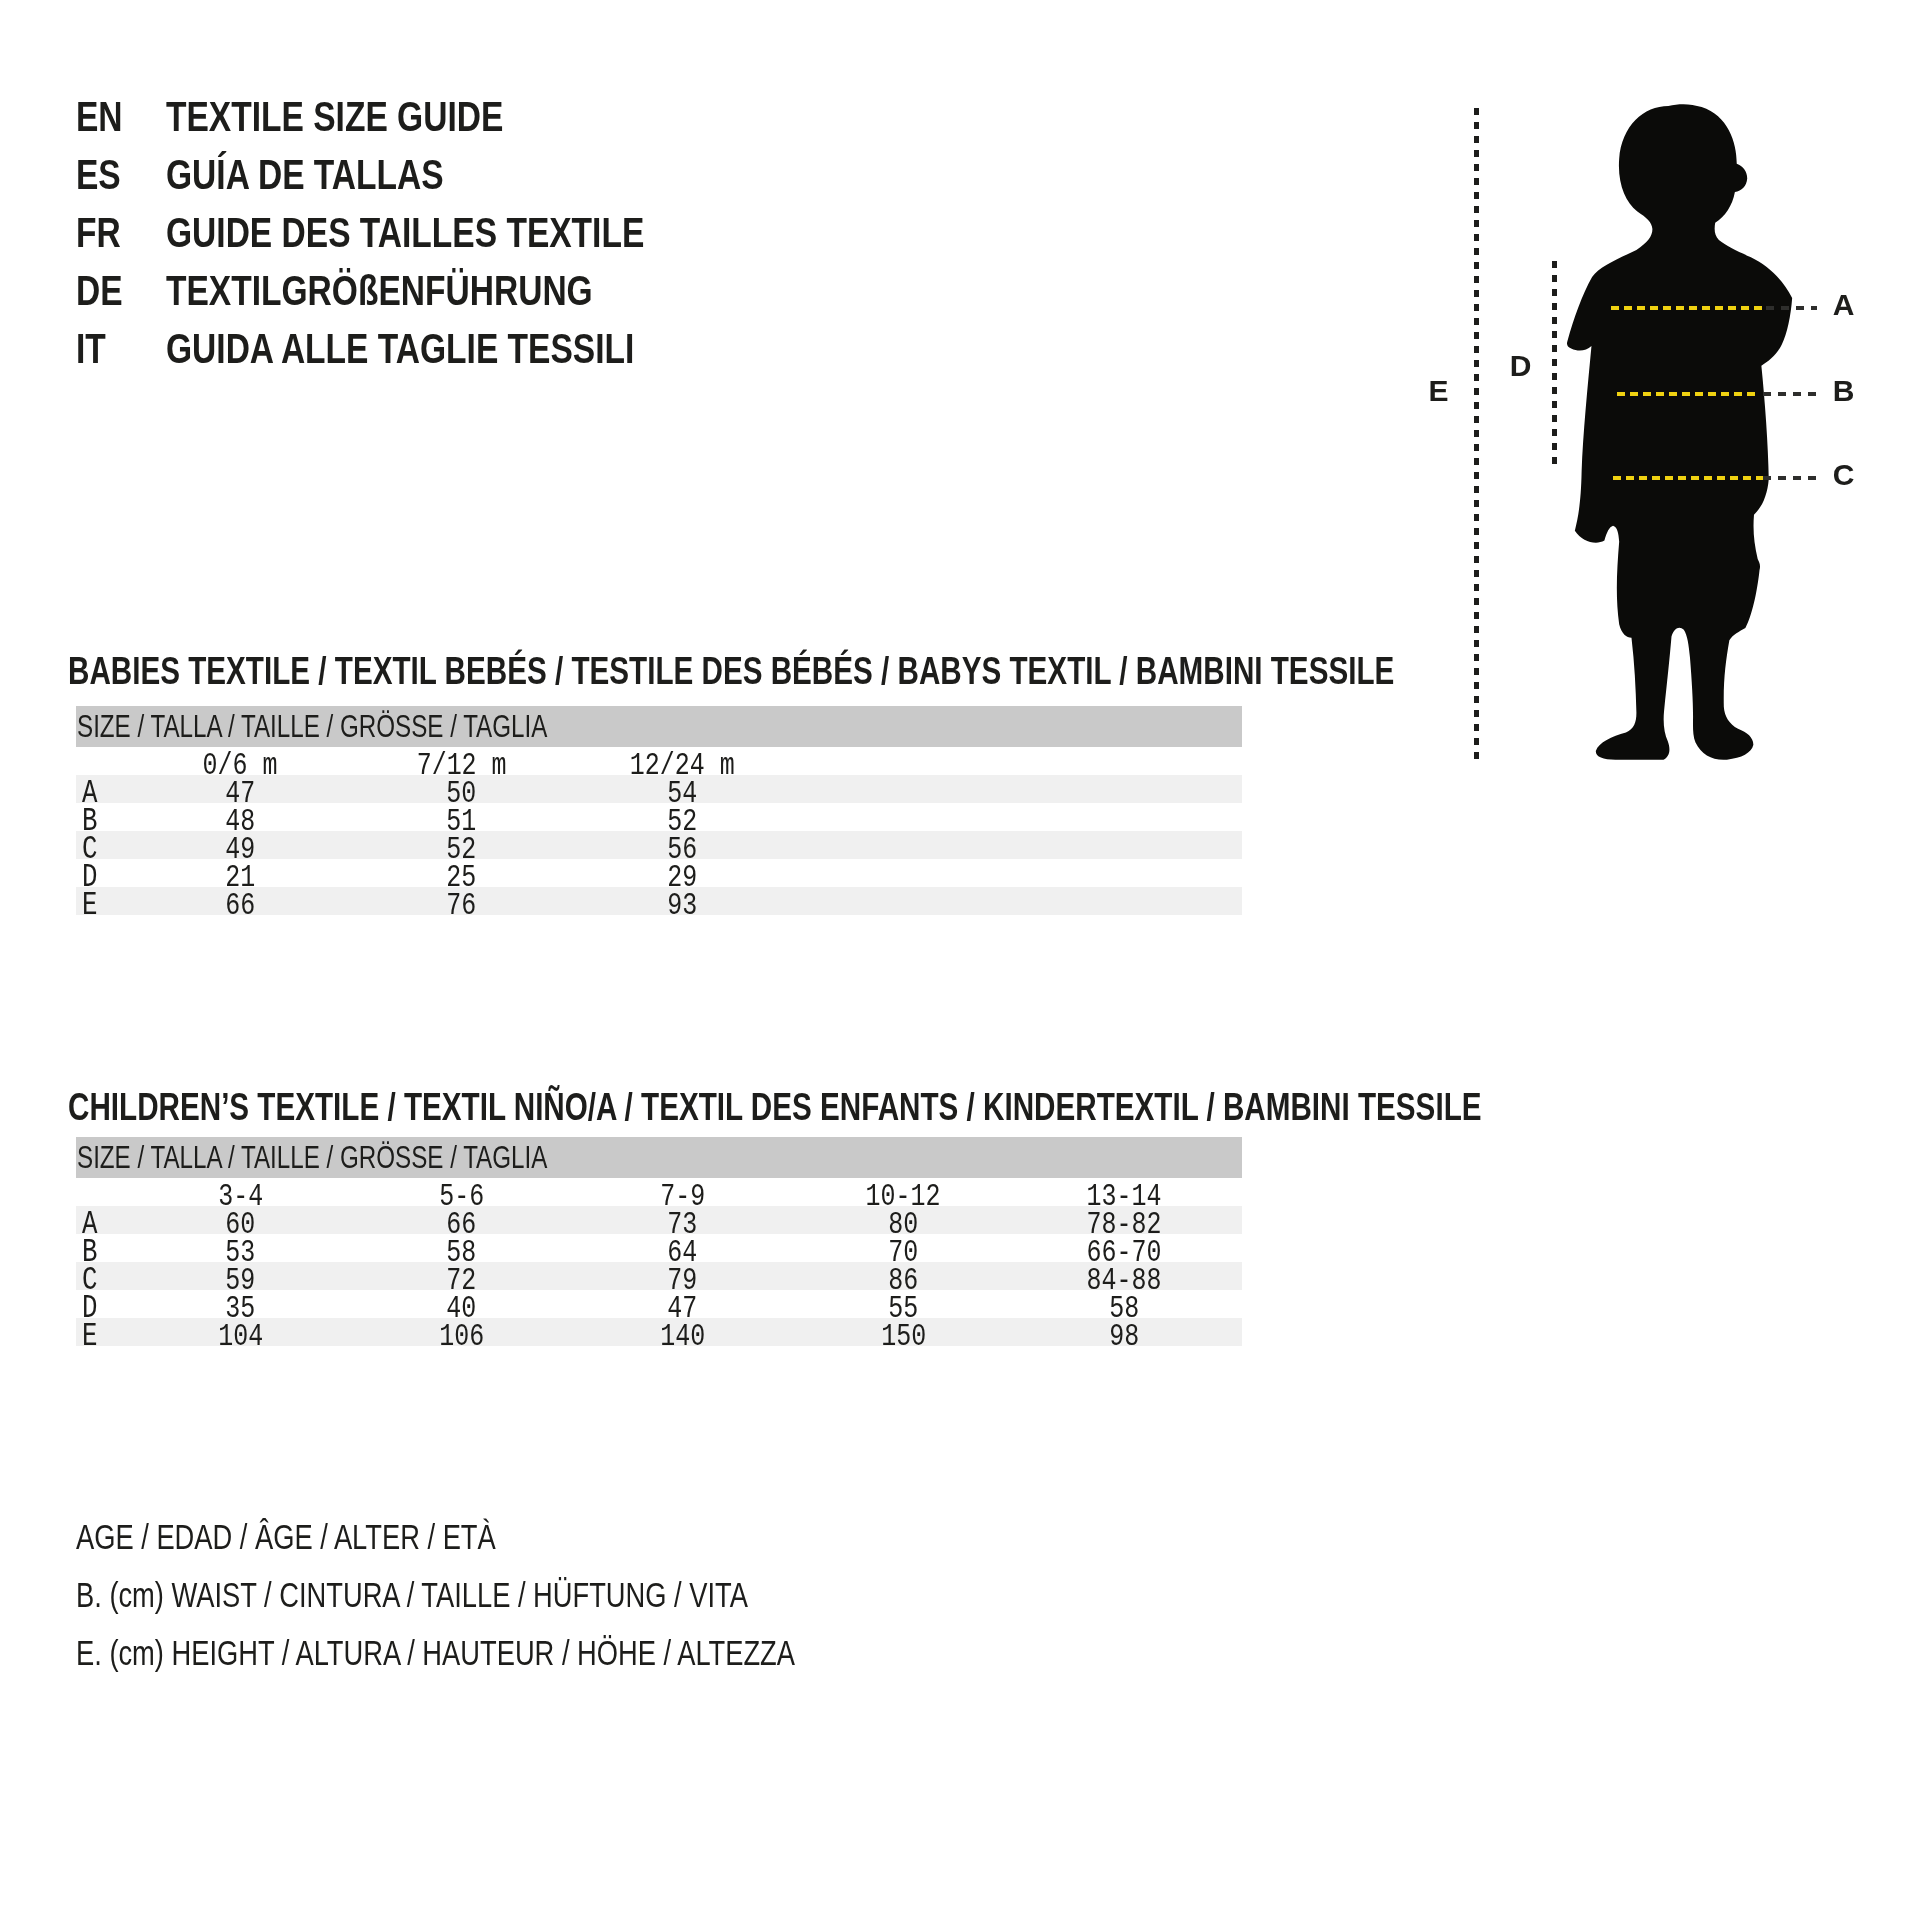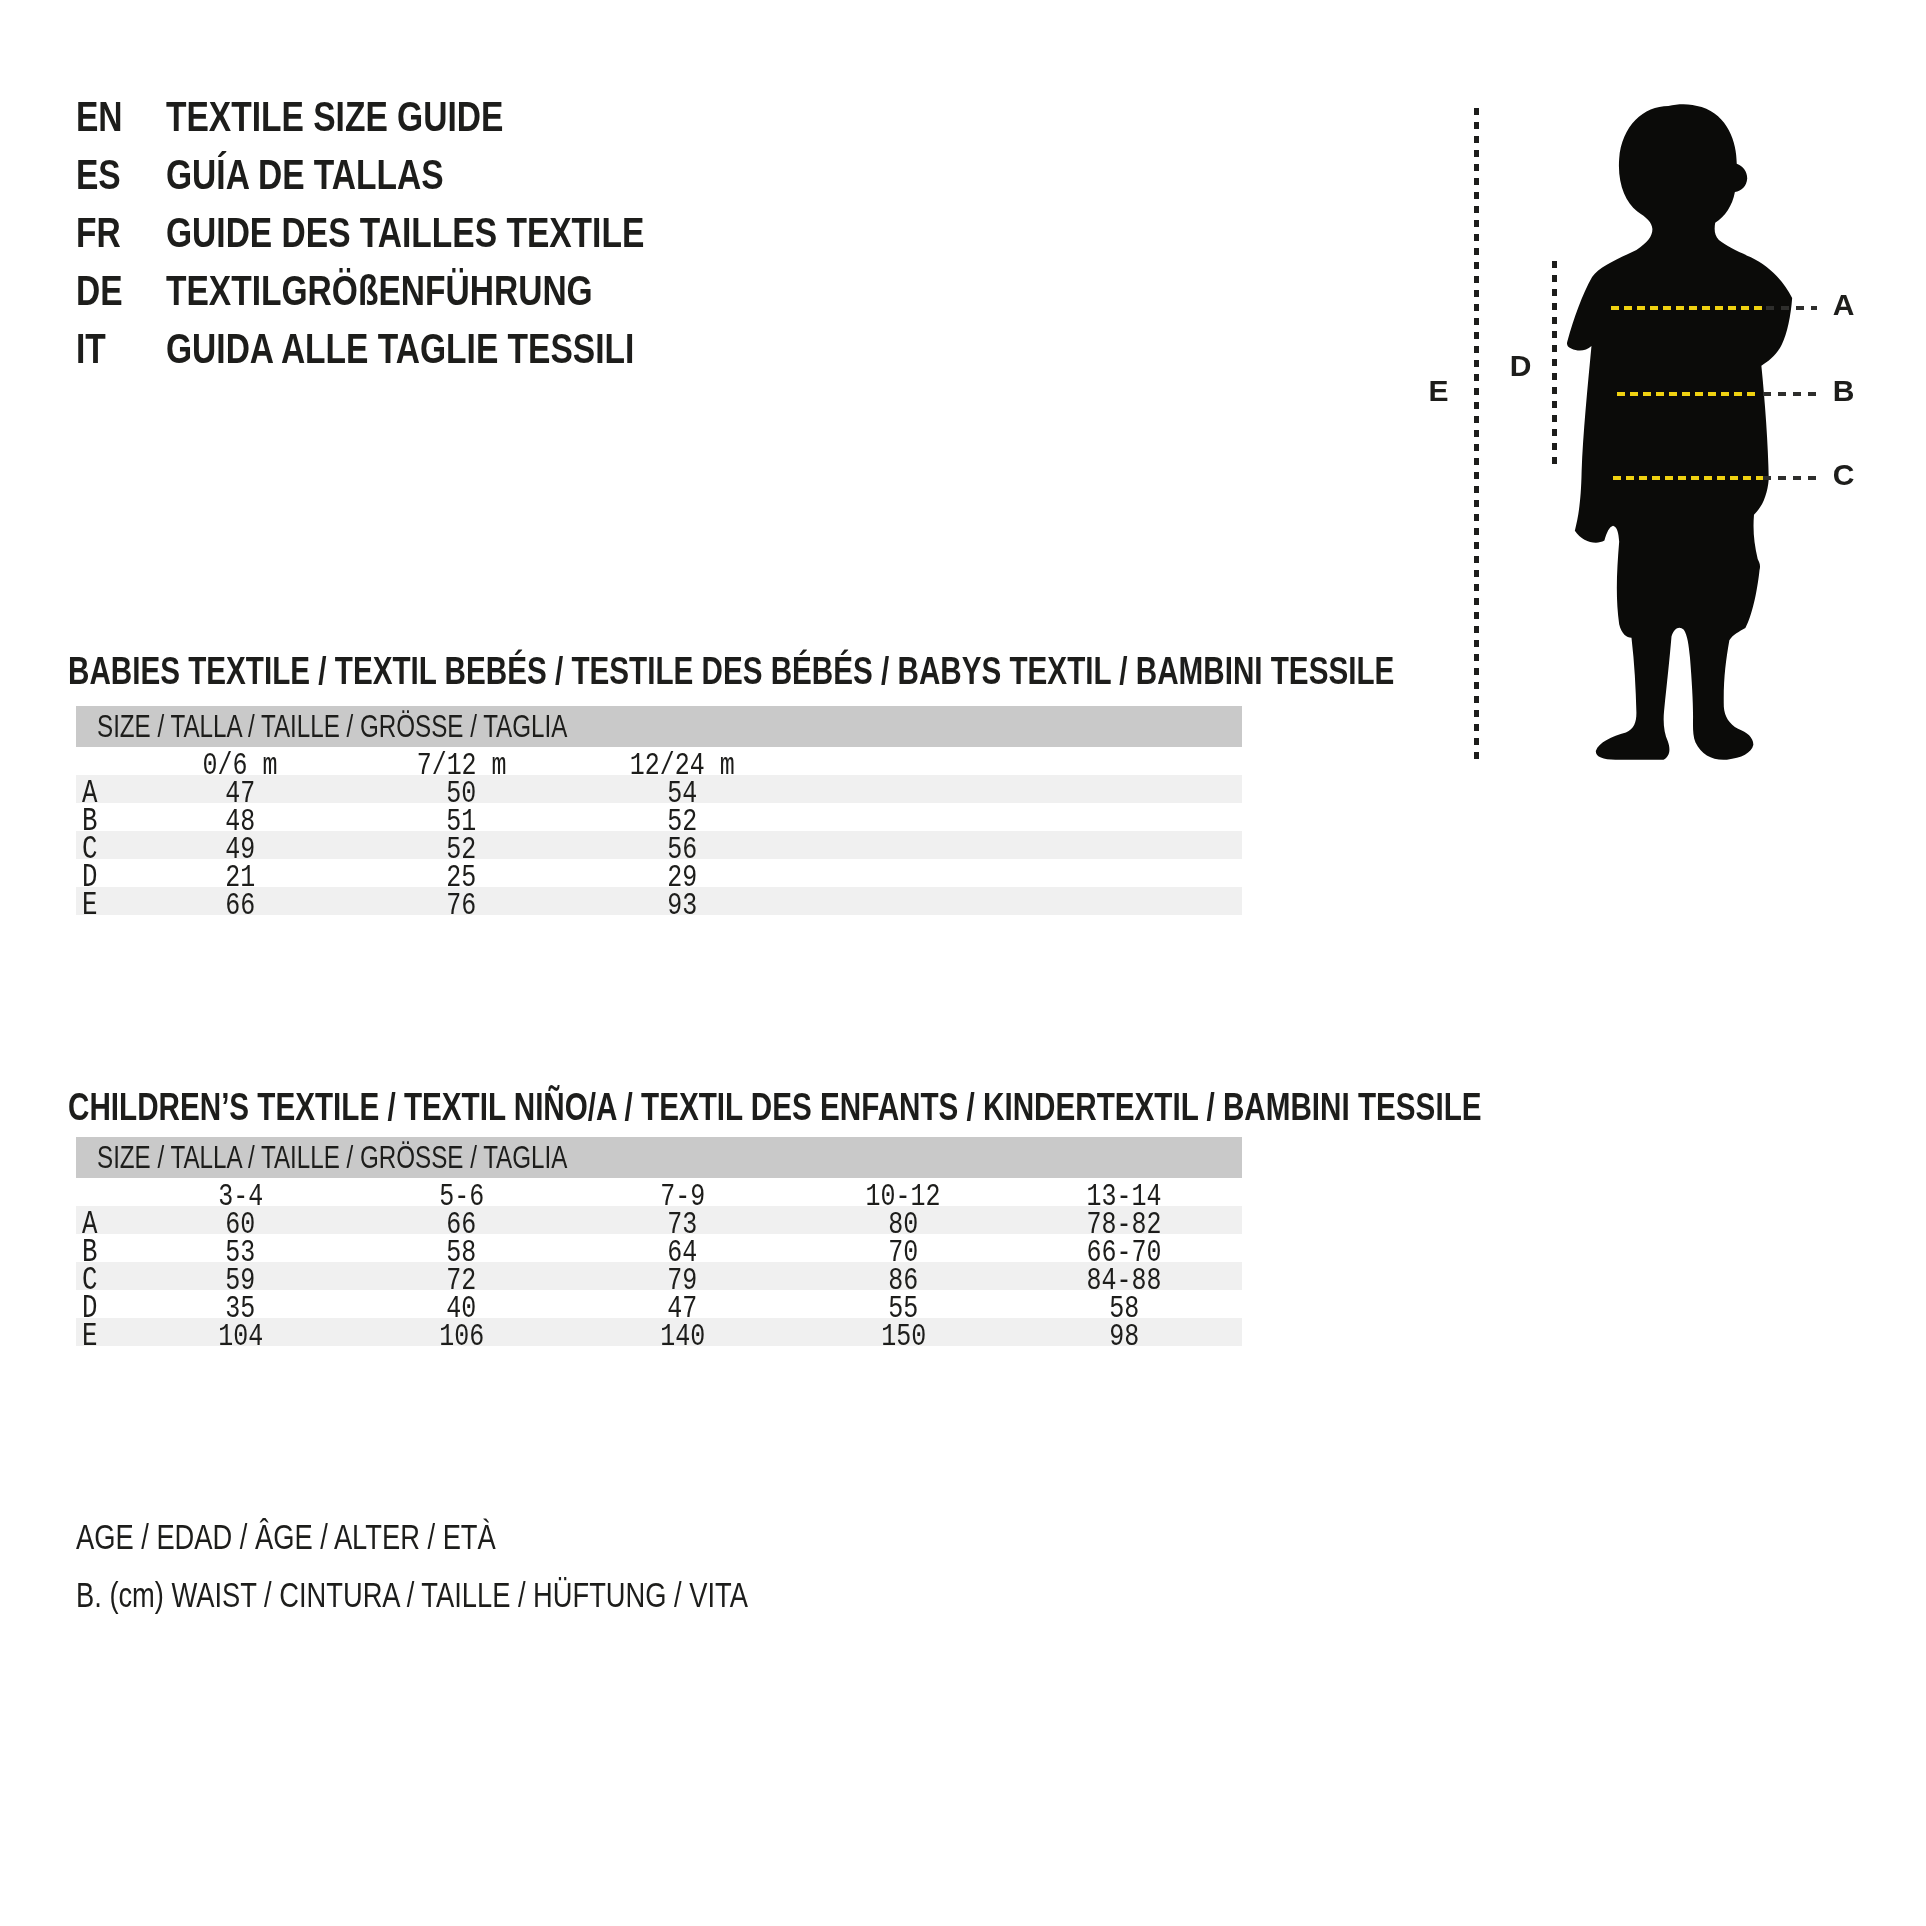--- a/index.html
+++ b/index.html
@@ -15,21 +15,21 @@
   
   .lang{left:76px;top:92px;}
   .lang-row{display:flex;height:58px;align-items:flex-start;font-size:43px;font-weight:700;}
   .lang-code{width:90px;flex:0 0 90px;}
 
   
   .section-title{font-size:38px;font-weight:700;left:68px;height:41px;display:flex;align-items:center;}
 
   
   .size-table{left:76px;width:1166px;font-size:32px;}
-  .t-head{height:41px;background:#c9c9c9;display:flex;align-items:center;padding-left:21px;font-size:31px;box-sizing:border-box;}
+  .t-head{height:41px;background:#c9c9c9;display:flex;align-items:center;padding-left:1px;font-size:31px;box-sizing:border-box;}
   .t-row{height:28px;display:grid;align-items:center;font-family:Liberation Mono, monospace;}
   .cols3{grid-template-columns:54px 221px 221px 221px;}
   .cols5{grid-template-columns:54px 221px 221px 221px 221px 221px;}
   .t-row .lab{padding-left:6.2px;font-size:33px;}
   .t-row .val{text-align:center;}
   .stripe{background:#f0f0f0;}
 
   
   .legend{left:76px;top:1517px;}
   .legend-row{height:58px;display:flex;font-size:35px;}
@@ -243,14 +243,17 @@
   </div>
 </div>
 
 <div class="abs legend">
   <div class="legend-row">
       <span class="cx cxl">AGE / EDAD / ÂGE / ALTER / ETÀ</span>
     </div>
   <div class="legend-row">
       <span class="cx cxl">B. (cm) WAIST / CINTURA / TAILLE / HÜFTUNG / VITA</span>
     </div>
+  <div class="legend-row">
+      <span class="cx cxl">E. (cm) HEIGHT / ALTURA / HAUTEUR / HÖHE / ALTEZZA</span>
+    </div>
 </div>
 
 
 </body></html>

